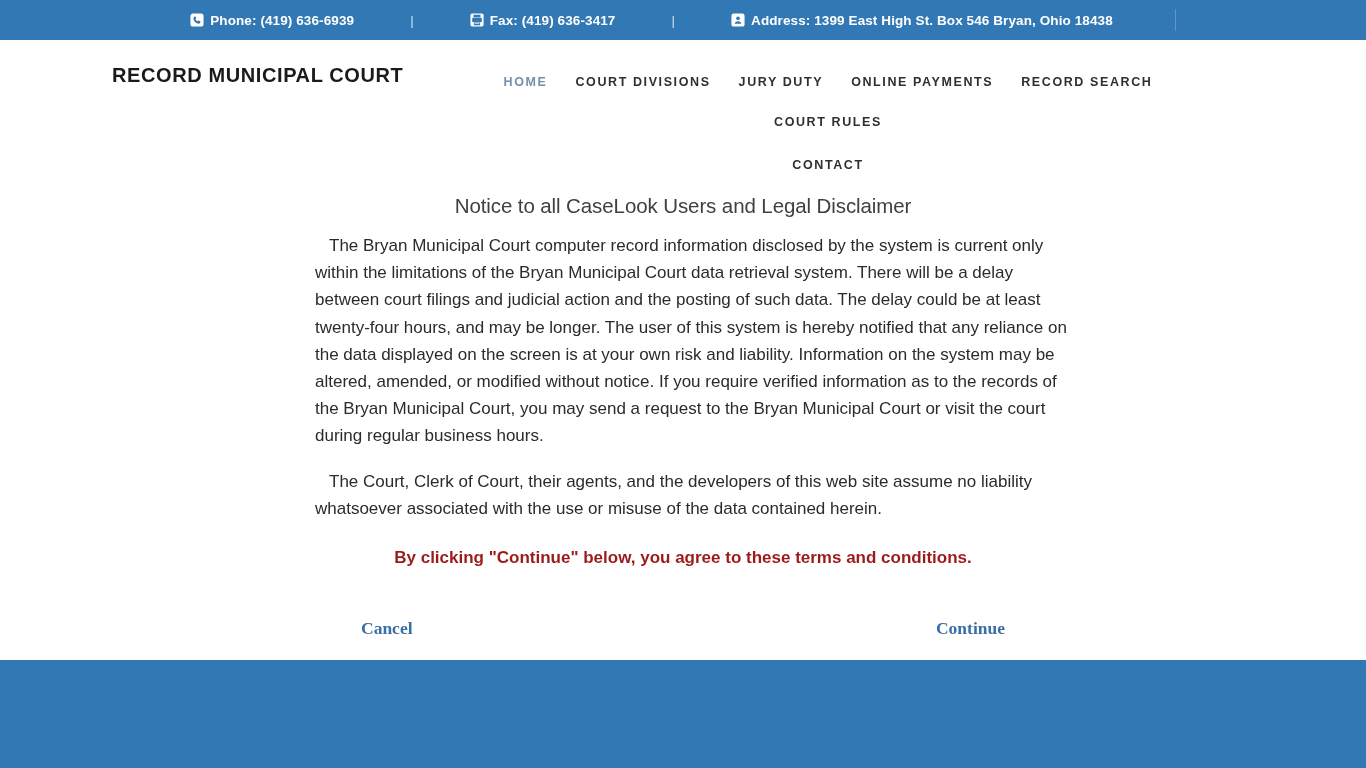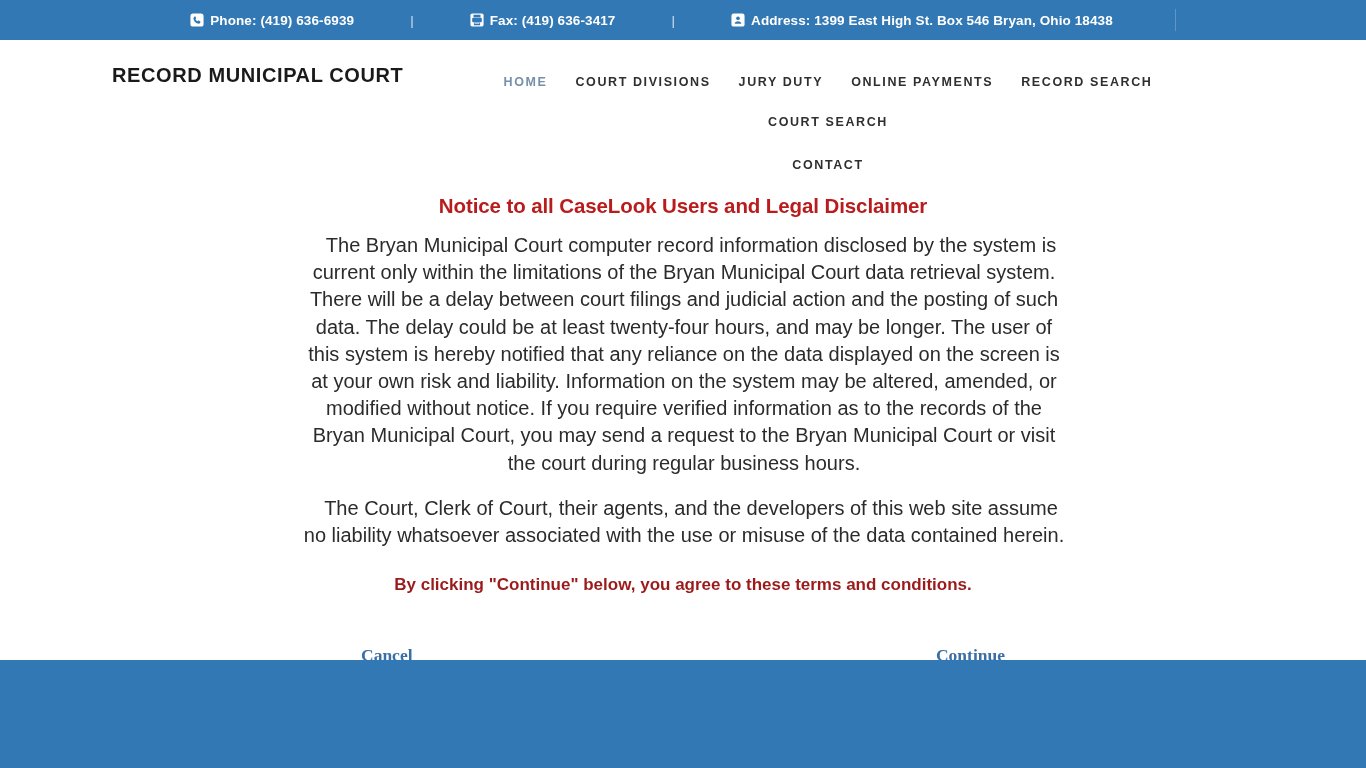--- a/index.html
+++ b/index.html
@@ -104,33 +104,33 @@
   .content {
     width: 768px;
     margin: 0 auto;
     padding-left: 0px;
   }
   h1.notice-title {
     margin: 0;
     padding: 48px 0 14px 0;
     text-align: center;
     font-size: 20.5px;
-    font-weight: bold;
-    color: #b91c1c;
+    font-weight: normal;
+    color: #404040;
     font-family: "Liberation Sans", sans-serif;
     letter-spacing: -0.1px;
   }
   p.body-para {
-    margin: 0 0 18px 2px;
-    font-family: "Liberation Sans", sans-serif;
-    font-size: 20px;
+    margin: 0 0 18px 16px;
+    font-family: "Liberation Sans", sans-serif;
+    font-size: 17px;
     line-height: 27.2px;
     color: #2b2b2b;
     text-indent: 14px;
-    text-align: center;
+    text-align: left;
   }
   p.agree {
     margin: 26px 0 0 0;
     text-align: center;
     font-size: 17px;
     font-weight: bold;
     color: #9b1b1b;
     font-family: "Liberation Sans", sans-serif;
   }
   .actions {
@@ -203,21 +203,21 @@
 
     <span class="endrule"></span>
   </div>
 </div>
 
 <div class="header">
   <div class="brand">RECORD MUNICIPAL COURT</div>
 
   <nav class="nav">
     <div>
-      <a href="#" class="active">HOME</a><a href="#">COURT DIVISIONS</a><a href="#">JURY DUTY</a><a href="#">ONLINE PAYMENTS</a><a href="#">RECORD SEARCH</a><a href="#">COURT SEARCH</a>
+      <a href="#" class="active">HOME</a><a href="#">COURT DIVISIONS</a><a href="#">JURY DUTY</a><a href="#">ONLINE PAYMENTS</a><a href="#">RECORD SEARCH</a><a href="#">COURT RULES</a>
     </div>
     <div class="nav-row2">
       <a href="#">CONTACT</a>
     </div>
   </nav>
 </div>
 
 <div class="main">
   <div class="content">
     <h1 class="notice-title">Notice to all CaseLook Users and Legal Disclaimer</h1>

